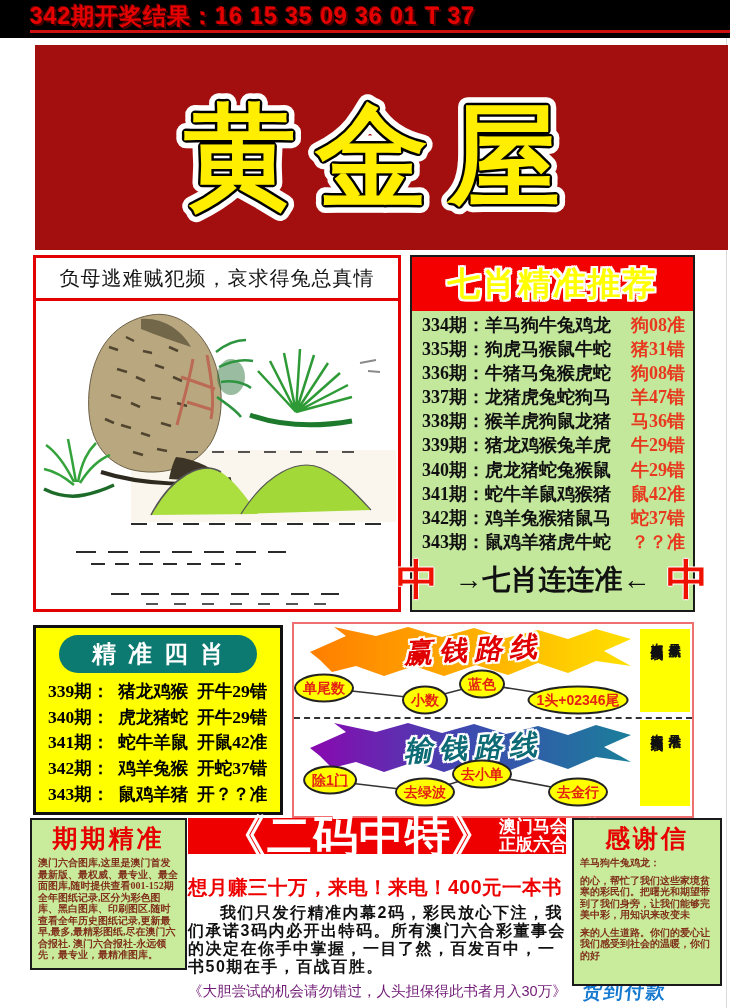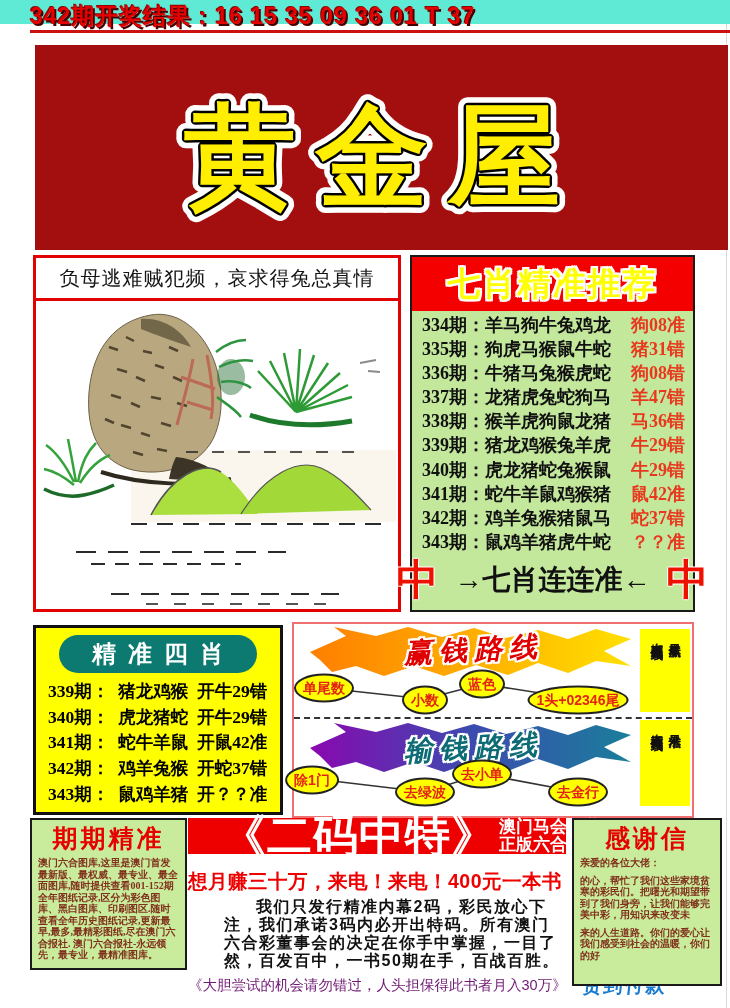--- a/index.html
+++ b/index.html
@@ -1,21 +1,21 @@
 <!DOCTYPE html>
 <html><head>
 <meta charset="utf-8">
 <style>
   html,body{margin:0;padding:0;background:#fff;}
   #page{position:relative;width:730px;height:1008px;background:#fff;overflow:hidden;
         font-family:"Liberation Sans",sans-serif;}
   .edge-line{position:absolute;right:3px;top:0;bottom:0;width:1px;background:#d9d9d9;}
 
   
-  .top-strip{position:absolute;left:0;top:0;width:730px;height:24px;background:#5eead4;}
+  .top-strip{position:absolute;left:0;top:0;width:730px;height:38px;background:#000000;}
   .top-strip .txt{position:absolute;left:30px;top:1px;font-size:23px;font-weight:900;color:#e60000;
     letter-spacing:1px;text-shadow:2px 2px 0 #4a0000,-1px -1px 0 #8f0000;white-space:nowrap;}
   .top-rule{position:absolute;left:30px;top:30px;width:700px;height:3px;background:#cc1111;}
 
   
   .masthead{position:absolute;left:35px;top:45px;width:693px;height:205px;background:#a30f0f;}
   .masthead svg{width:100%;height:100%;display:block;}
   .masthead .t-outline{stroke:#fff;stroke-width:16;stroke-linejoin:round;fill:#fff;
     font-size:112px;font-weight:bold;letter-spacing:20px;font-family:"Liberation Sans",sans-serif;}
   .masthead .t-main{stroke:#000;stroke-width:5;stroke-linejoin:round;paint-order:stroke;fill:#ffee00;
@@ -81,23 +81,23 @@
   .gp-title{text-align:center;color:#e60000;font-size:25px;font-weight:900;letter-spacing:3px;margin-top:2px;}
   .gp-body{font-family:"Liberation Serif",serif;font-size:10px;line-height:1.15;color:#80301c;
     font-weight:600;padding:2px 6px;}
   .gp-body p{margin:0 0 6px 0;}
 
   .erma{position:absolute;left:188px;top:818px;width:378px;height:132px;background:#fff;}
   .erma-band{height:36px;background:#ee0000;color:#fff;display:flex;align-items:center;overflow:visible;padding-left:33px;}
   .erma-title{font-size:45px;font-weight:900;line-height:34px;white-space:nowrap;letter-spacing:1px;}
   .erma-sub{display:flex;flex-direction:column;justify-content:center;font-size:17px;font-weight:700;
     line-height:18px;white-space:nowrap;margin-left:2px;}
-  .erma-hot{color:#ee0000;font-weight:900;font-size:19.5px;margin-top:14px;white-space:nowrap;letter-spacing:0.5px;}
+  .erma-hot{color:#ee0000;font-weight:900;font-size:19.5px;margin-top:20px;white-space:nowrap;letter-spacing:0.5px;}
   .erma-body{font-size:16px;font-weight:900;color:#111;line-height:1.12;text-indent:2em;
-    letter-spacing:1.5px;margin-top:3px;padding-left:36px;}
+    letter-spacing:1.5px;margin-top:3px;}
   .erma-foot{display:flex;align-items:center;gap:16px;margin-top:3px;white-space:nowrap;}
   .erma-foot .red{color:#701a75;font-size:14.5px;font-weight:400;}
   .erma-foot .blue{color:#1679d0;font-size:19px;font-weight:900;letter-spacing:2px;transform:skewX(-6deg);}
 </style>
 </head>
 <body>
 
 <div id="page">
   <div class="edge-line"></div>
 
@@ -303,21 +303,21 @@
           <linearGradient id="glose" x1="0" y1="0" x2="1" y2="0">
             <stop offset="0" stop-color="#8a08b0"></stop>
               <stop offset="0.5" stop-color="#3c4bb0"></stop>
               <stop offset="1" stop-color="#1a7f9a"></stop>
           </linearGradient>
         </defs>
         <polyline points="30,58 131,70 188,52 284,70" fill="none" stroke="#333" stroke-width="1.5"></polyline>
         <polygon fill="url(#glose)" points="16,26 52,10 40,1 82,10 114,1 148,11 180,2 212,12 244,4 274,13 302,3 337,13 310,25 337,40 302,35 274,47 244,37 214,49 182,39 150,50 120,40 90,50 62,40 38,46 26,34"></polygon>
       </svg>
       <div class="ribbon-title lose">输钱路线</div>
-      <div class="node" style="left:18px;top:58px;">除1门</div>
+      <div class="node" style="left:36px;top:58px;text-decoration:underline;">除1门</div>
       <div class="node" style="left:131px;top:70px;">去绿波</div>
       <div class="node" style="left:188px;top:52px;">去小单</div>
       <div class="node" style="left:284px;top:70px;">去金行</div>
     </div>
     <div class="side-strip s1">
       <span class="vtext">本期赢钱路线</span>
       <span class="vtext">果然赢！</span>
     </div>
     <div class="side-strip s2">
       <span class="vtext">本期亏钱路线</span>
@@ -343,21 +343,21 @@
     <div class="erma-foot">
       <span class="red">《大胆尝试的机会请勿错过，人头担保得此书者月入30万》</span>
       <span class="blue">货到付款</span>
     </div>
   </div>
 
   <div class="green-panel ganxie">
     <div class="gp-title">感谢信</div>
     <div class="gp-body">
 
-        <p>亲爱的各位大佬：</p>
+        <p>羊马狗牛兔鸡龙：</p>
 
 
         <p>的心，帮忙了我们这些家境贫寒的彩民们。把曙光和期望带到了我们身旁，让我们能够完美中彩，用知识来改变未</p>
 
         <p>来的人生道路。你们的爱心让我们感受到社会的温暖，你们的好</p>
       </div>
   </div>
 </div>
 
 </body></html>

